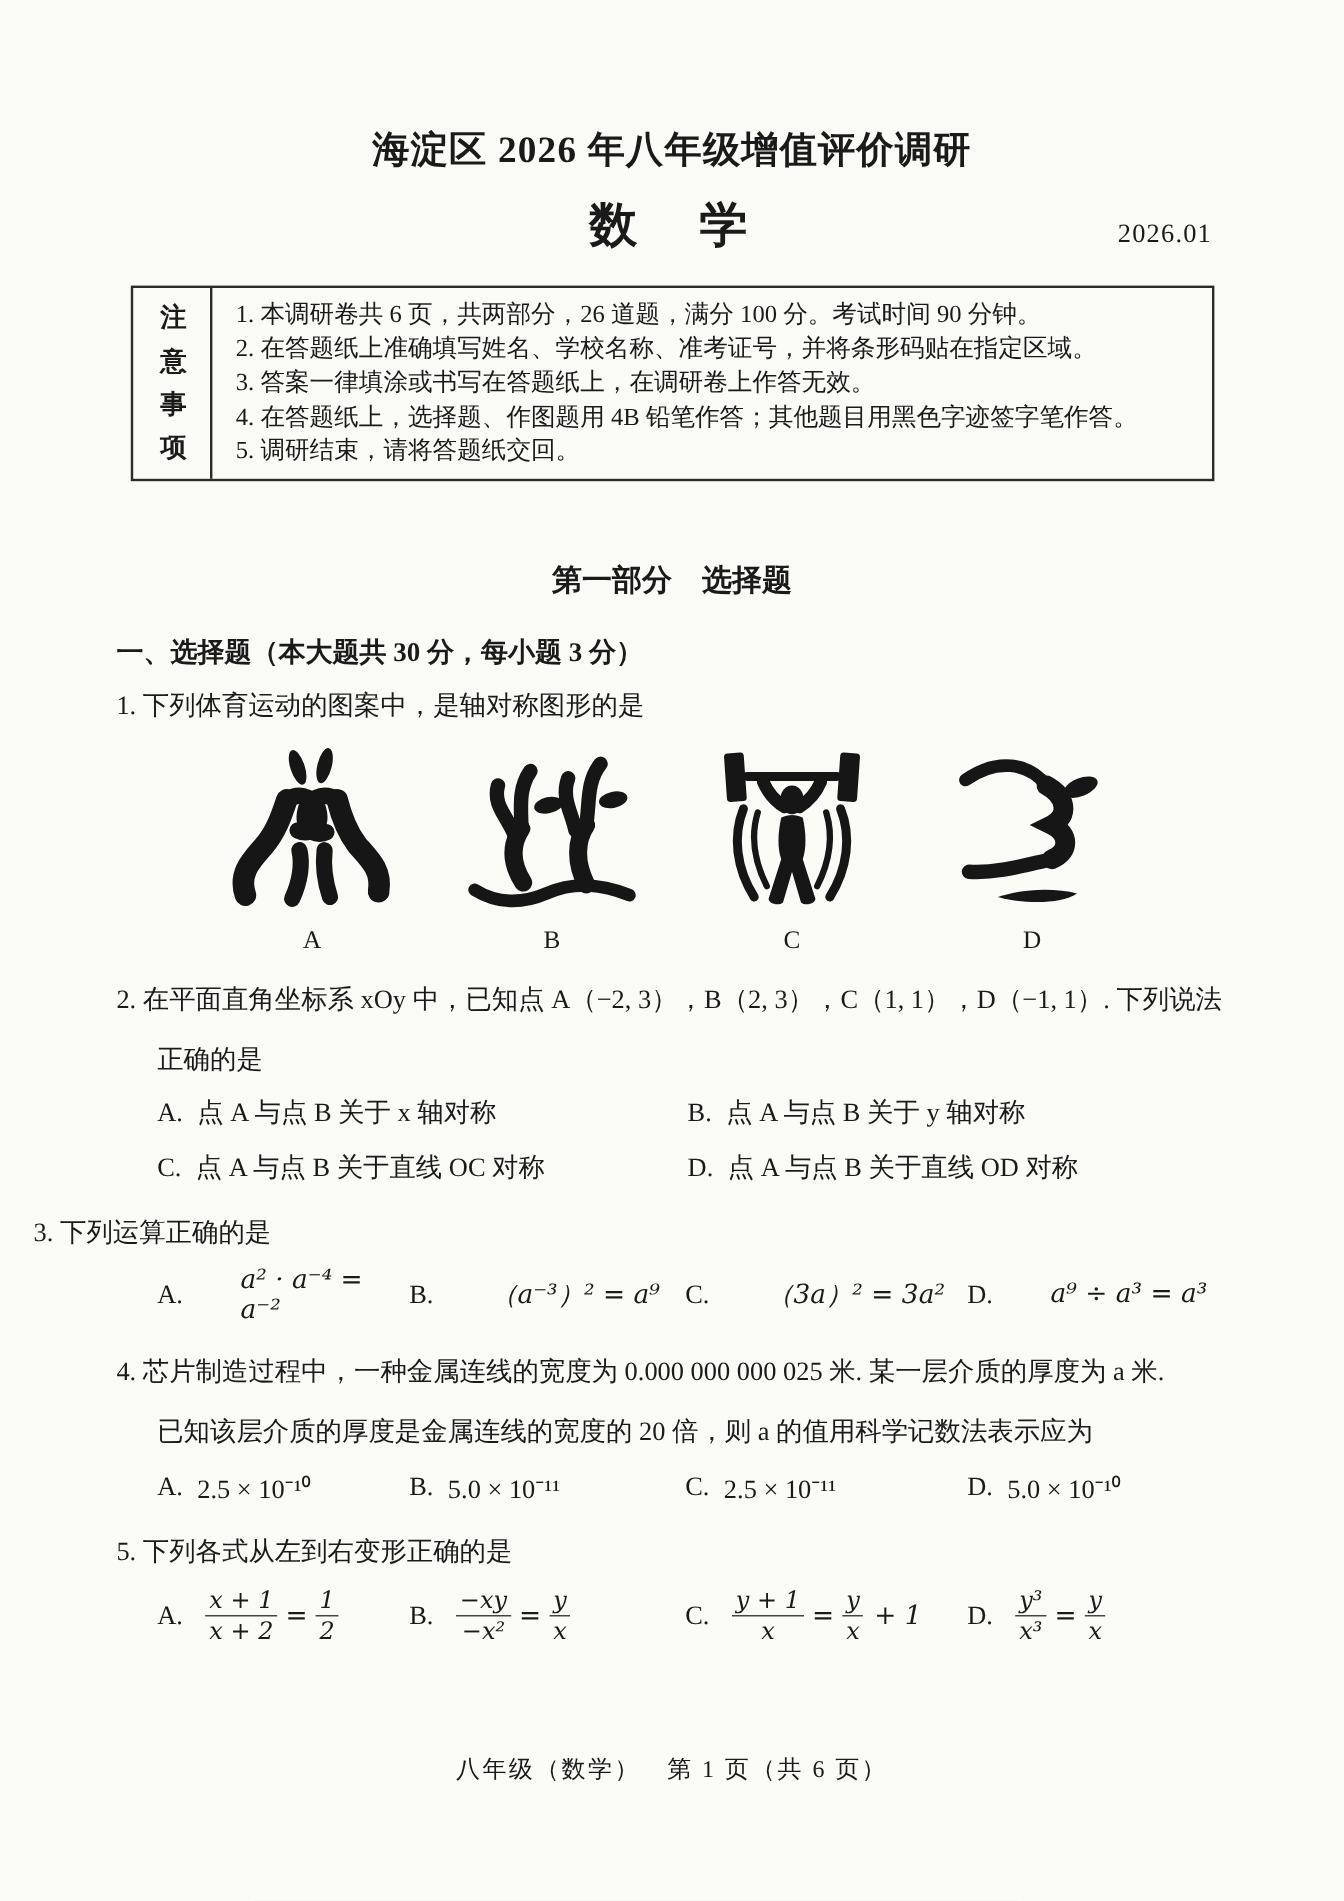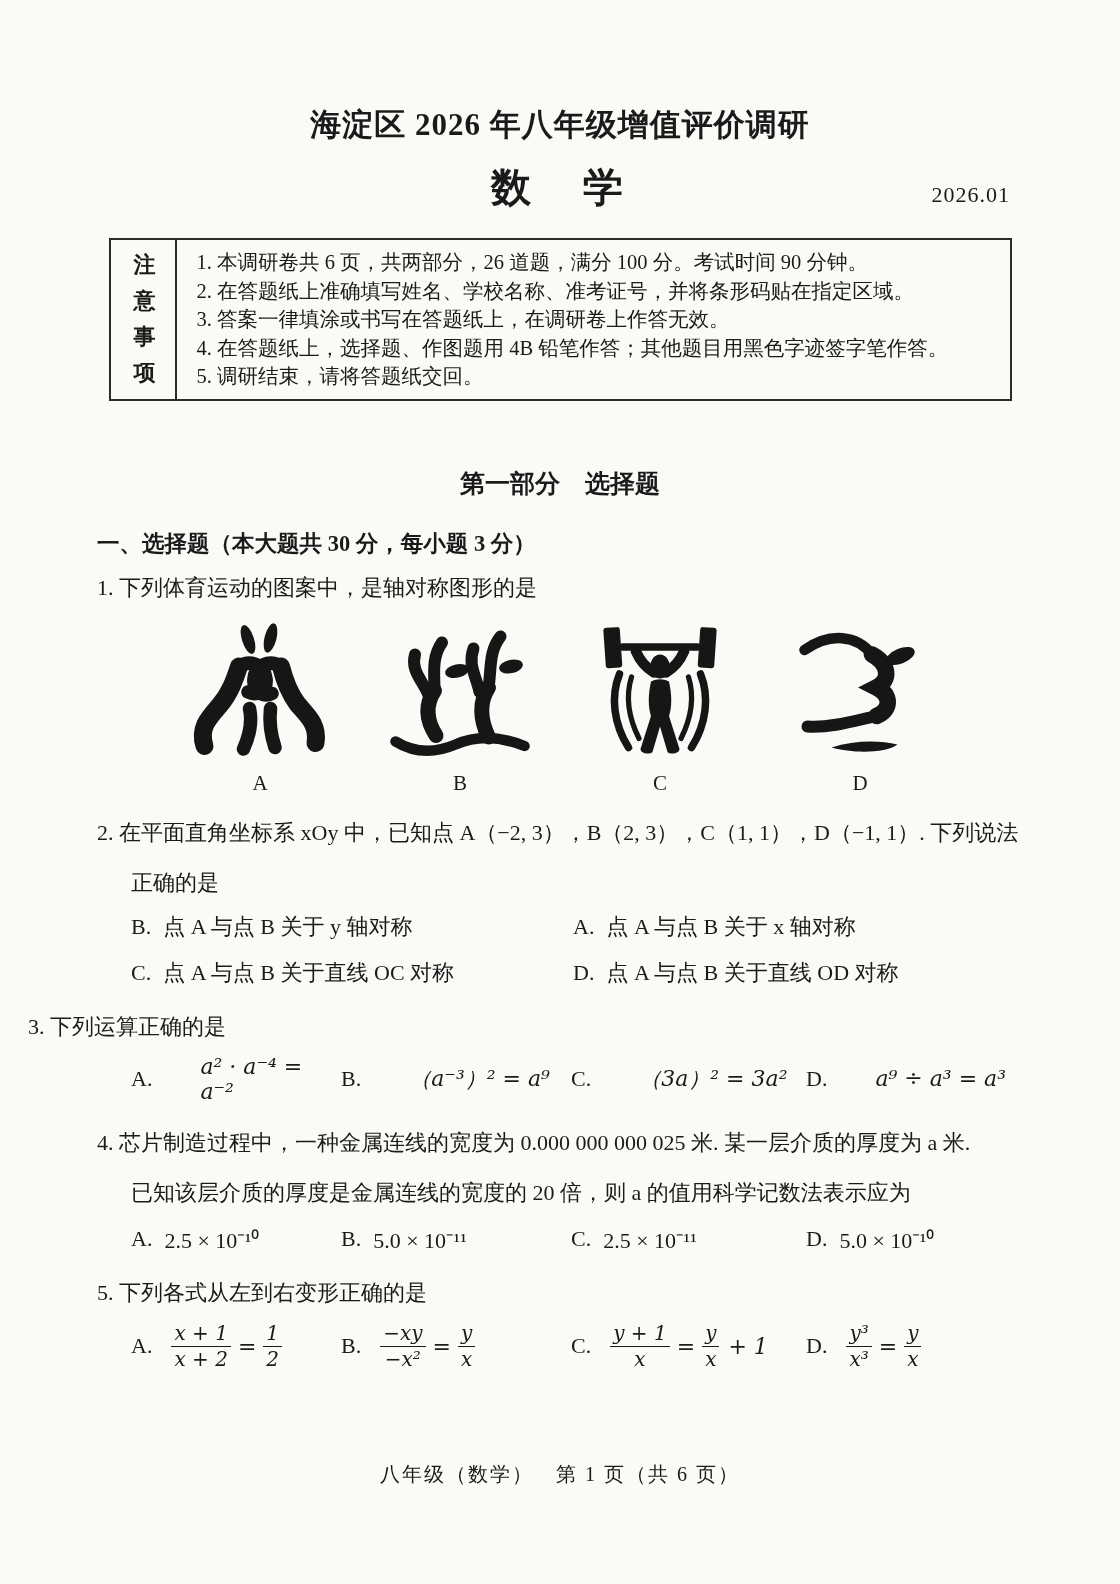--- a/index.html
+++ b/index.html
@@ -192,24 +192,24 @@
       </svg>
       <div class="plabel">D</div>
     </div>
   </div>
 
   <div class="stem" style="margin-top:22px;">2. 在平面直角坐标系 xOy 中，已知点 A（−2, 3），B（2, 3），C（1, 1），D（−1, 1）. 下列说法</div>
   <div class="stem2">正确的是</div>
 
   <div class="optgrid2">
     <div class="opt">
+      <span class="opt-label">A.</span><span>点 A 与点 B 关于 x 轴对称</span>
+    </div>
+    <div class="opt">
       <span class="opt-label">B.</span><span>点 A 与点 B 关于 y 轴对称</span>
-    </div>
-    <div class="opt">
-      <span class="opt-label">A.</span><span>点 A 与点 B 关于 x 轴对称</span>
     </div>
   </div>
   <div class="optgrid2" style="margin-top:16px;">
     <div class="opt">
       <span class="opt-label">C.</span><span>点 A 与点 B 关于直线 OC 对称</span>
     </div>
     <div class="opt">
       <span class="opt-label">D.</span><span>点 A 与点 B 关于直线 OD 对称</span>
     </div>
   </div>

